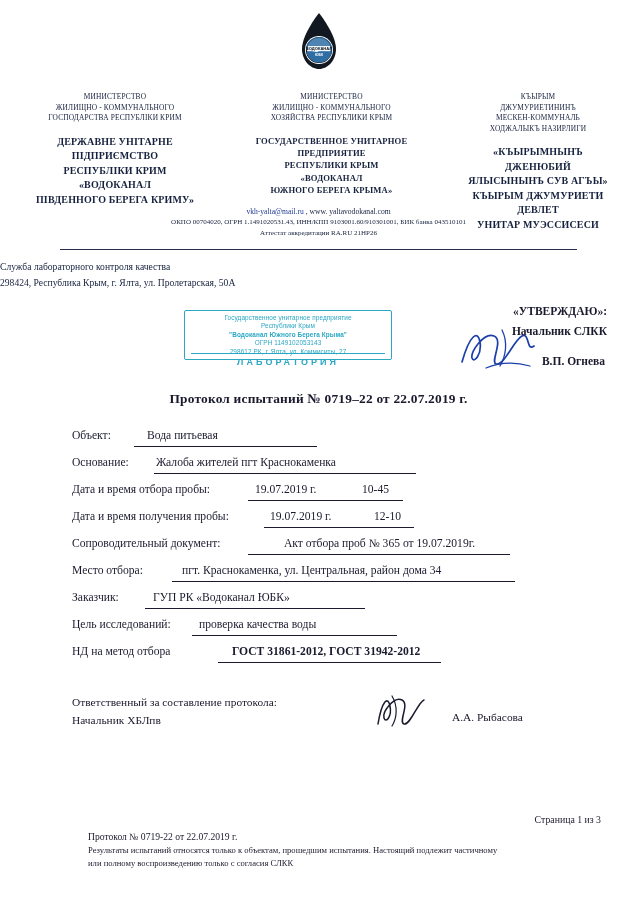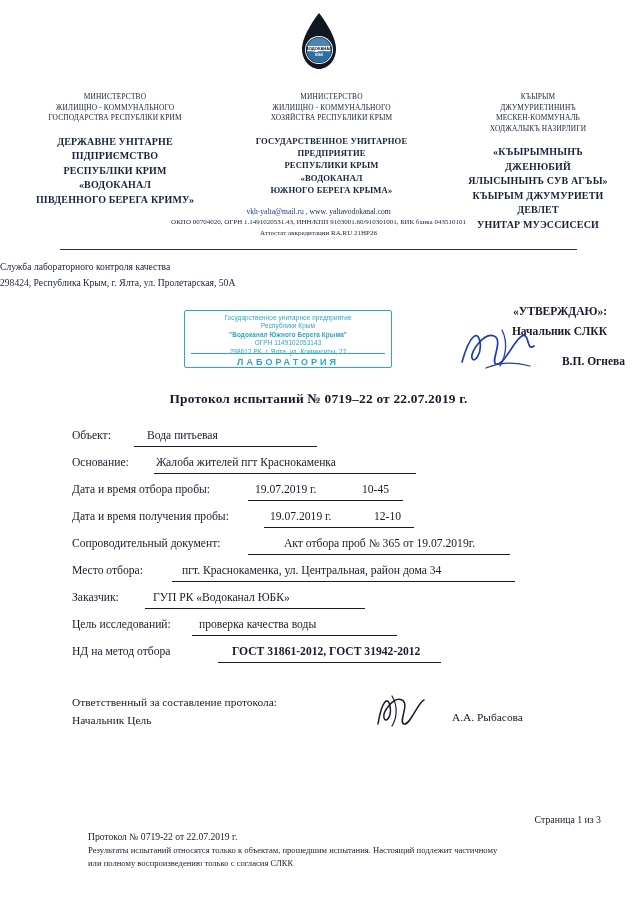--- a/index.html
+++ b/index.html
@@ -99,21 +99,21 @@
     line-height: 1.65;
     color: #16213e;
   }
 
   
   .stamp {
     position: absolute;
     left: 184px;
     top: 310px;
     width: 208px;
-    height: 58px;
+    height: 50px;
     border: 1.4px solid #2ba7c4;
     border-radius: 2px;
     text-align: center;
     font-family: "Liberation Sans", sans-serif;
     color: #2ba7c4;
     font-size: 6.4px;
     line-height: 1.32;
     padding-top: 3px;
     box-sizing: border-box;
     letter-spacing: .1px;
@@ -147,21 +147,21 @@
     top: 302px;
     text-align: right;
     font-size: 11.5px;
     line-height: 1.7;
     font-weight: bold;
     margin-left: 37px;
   }
   .approve .n2 { font-weight: bold; }
   .approve-name {
     position: absolute;
-    right: 12px;
+    right: 32px;
     top: 355px;
     font-size: 11.5px;
     font-weight: bold;
   }
 
   
   .doc-title {
     position: absolute;
     top: 391px;
     left: 0; right: 0;
@@ -405,21 +405,21 @@
     <div class="frow">
       <span class="flabel">НД на метод отбора</span>
       <span class="fval" style="left:160px;font-weight:bold;">ГОСТ 31861-2012, ГОСТ 31942-2012</span>
       <span class="uline" style="left:146px; width:223px;"></span>
     </div>
 
   </div>
 
   <div class="resp">
     <div>Ответственный за составление протокола:</div>
-    <div>Начальник Цель</div>
+    <div>Начальник ХБЛпв</div>
   </div>
   <div class="signature-dark">
     <svg viewBox="0 0 60 40" width="60" height="40">
       <path d="M8 34 C12 10 18 6 20 16 C22 26 16 34 14 28 C12 22 24 6 32 10 C40 14 28 32 34 34 C40 36 48 12 54 10" fill="none" stroke="#1a1a2e" stroke-width="1.5" stroke-linecap="round"></path>
       <path d="M22 6 C28 16 27 28 22 36" fill="none" stroke="#1a1a2e" stroke-width="1.2" stroke-linecap="round"></path>
     </svg>
   </div>
   <div class="resp-name">А.А. Рыбасова</div>
 
   <div class="page-num">Страница 1 из 3</div>

